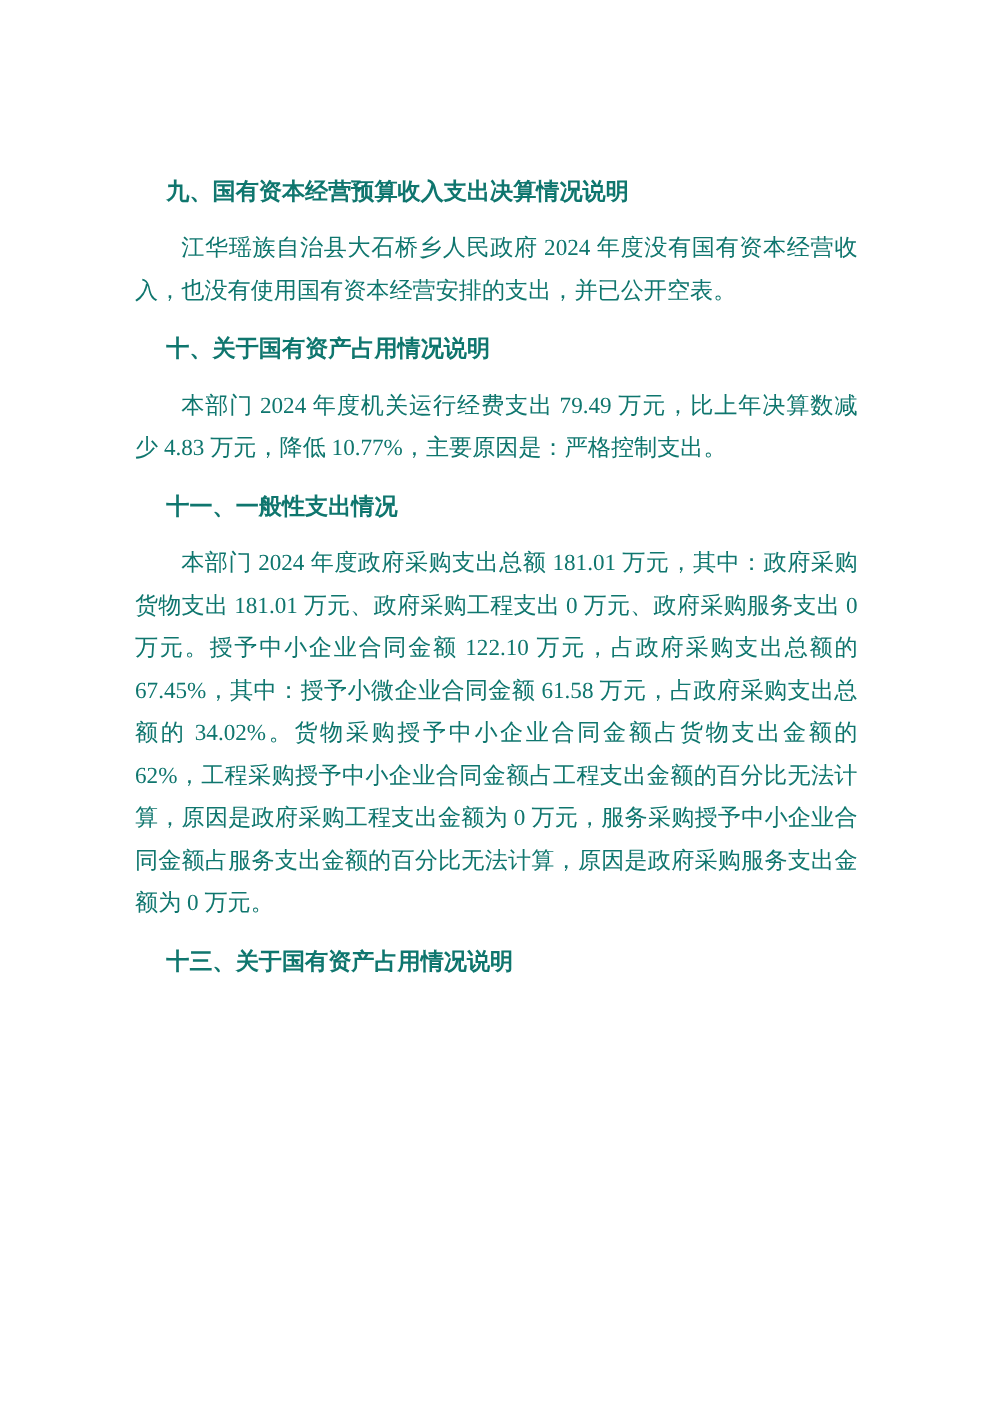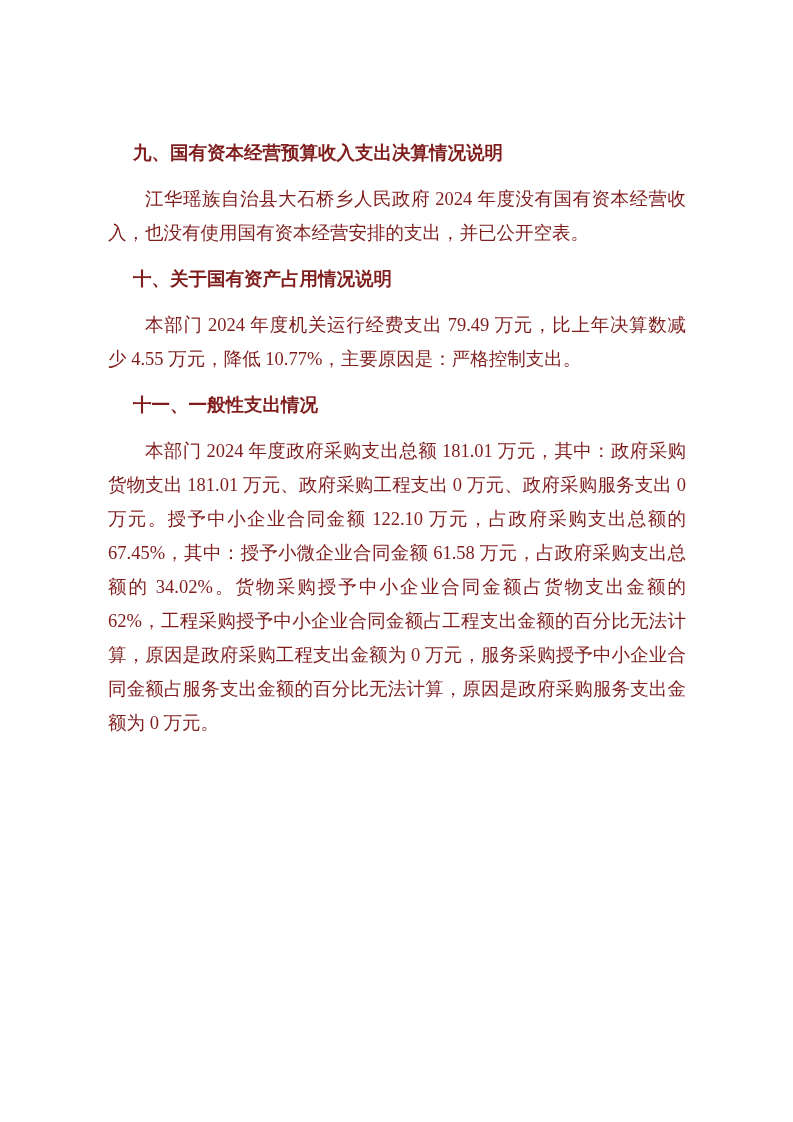--- a/index.html
+++ b/index.html
@@ -13,21 +13,21 @@
     height: 1122px;
     background: #ffffff;
     overflow: hidden;
     box-sizing: border-box;
   }
   .content {
     position: absolute;
     left: 96px;
     right: 95px;
     top: 136px;
-    color: #7f1d1d;
+    color: #0f766e;
     font-family: "Liberation Serif", "DejaVu Serif", serif;
     font-size: 18.5px;
     line-height: 34px;
     text-align: justify;
   }
   .heading {
     margin: 0;
     text-indent: 2em;
     font-weight: bold;
     font-size: 18.5px;
@@ -44,21 +44,22 @@
 </head>
 <body>
 
 <div class="page">
   <div class="content">
 
     <h2 class="heading">九、国有资本经营预算收入支出决算情况说明</h2>
     <p class="para">江华瑶族自治县大石桥乡人民政府 2024 年度没有国有资本经营收入，也没有使用国有资本经营安排的支出，并已公开空表。</p>
 
     <h2 class="heading">十、关于国有资产占用情况说明</h2>
-    <p class="para">本部门 2024 年度机关运行经费支出 79.49 万元，比上年决算数减少 4.55 万元，降低 10.77%，主要原因是：严格控制支出。</p>
+    <p class="para">本部门 2024 年度机关运行经费支出 79.49 万元，比上年决算数减少 4.83 万元，降低 10.77%，主要原因是：严格控制支出。</p>
 
     <h2 class="heading">十一、一般性支出情况</h2>
 
     <p class="para">本部门 2024 年度政府采购支出总额 181.01 万元，其中：政府采购货物支出 181.01 万元、政府采购工程支出 0 万元、政府采购服务支出 0 万元。授予中小企业合同金额 122.10 万元，占政府采购支出总额的 67.45%，其中：授予小微企业合同金额 61.58 万元，占政府采购支出总额的 34.02%。货物采购授予中小企业合同金额占货物支出金额的 62%，工程采购授予中小企业合同金额占工程支出金额的百分比无法计算，原因是政府采购工程支出金额为 0 万元，服务采购授予中小企业合同金额占服务支出金额的百分比无法计算，原因是政府采购服务支出金额为 0 万元。</p>
 
+    <h2 class="heading">十三、关于国有资产占用情况说明</h2>
 
   </div>
 </div>
 
 </body></html>

